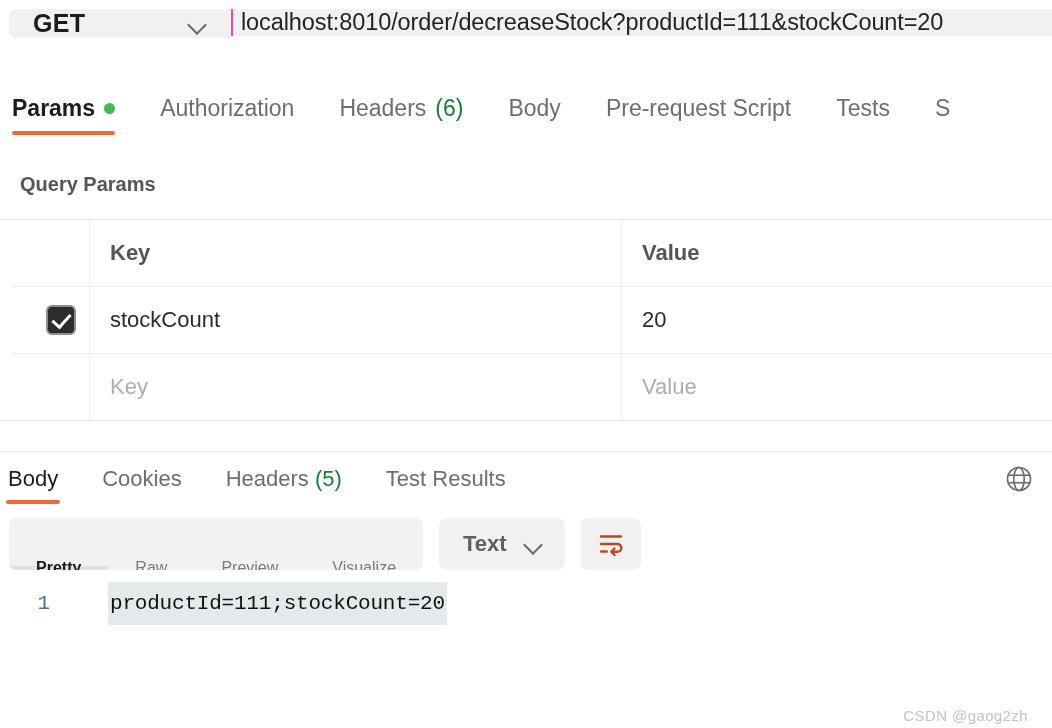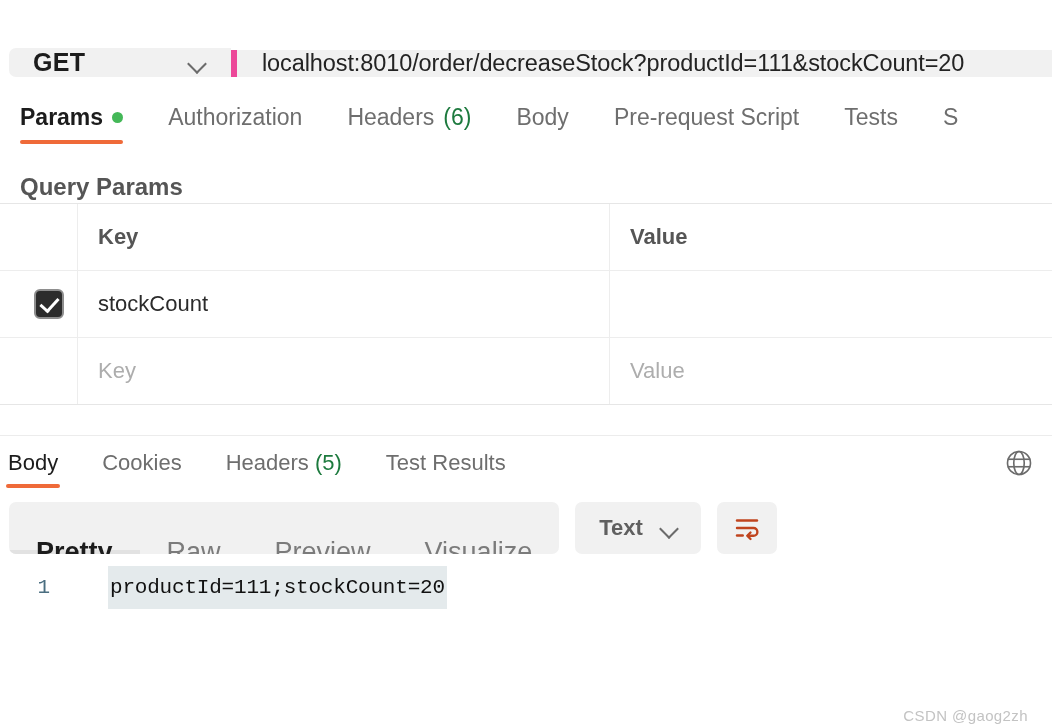--- a/index.html
+++ b/index.html
@@ -12,21 +12,21 @@
     height: 728px;
     font-family: "Liberation Sans", sans-serif;
     color: #2b2b2b;
     overflow: hidden;
     position: relative;
   }
 
   
   .urlbar {
     display: flex;
-    align-items: flex-end;
+    align-items: flex-start;
     height: 68px;
     margin: 9px 0 0 0;
   }
   .method-box {
     width: 222px;
     margin-left: 9px;
     background: #f1f1f1;
     border-radius: 7px 0 0 7px;
     display: flex;
     align-items: center;
@@ -50,39 +50,39 @@
     position: absolute;
     left: 3px; top: 0px;
     width: 12px; height: 12px;
     border-right: 2.4px solid #6b6b6b;
     border-bottom: 2.4px solid #6b6b6b;
     transform: rotate(45deg);
   }
   .url-box {
     flex: 1;
     background: #f1f1f1;
-    border-left: 6px solid #ec4899;
-    display: flex;
-    align-items: center;
-    padding-left: 25px;
+    border-left: 2px solid #ec4899;
+    display: flex;
+    align-items: center;
+    padding-left: 8px;
     box-sizing: border-box;
   }
   .url-text {
     font-size: 23.5px;
     color: #232323;
     white-space: nowrap;
     letter-spacing: -0.1px;
   }
 
   
   .req-tabs {
     display: flex;
-    align-items: center;
+    align-items: flex-start;
     height: 58px;
-    padding-left: 20px;
+    padding-left: 12px;
     margin-top: 18px;
     box-sizing: border-box;
   }
   .rtab {
     position: relative;
     font-size: 23px;
     color: #6e6e6e;
     padding: 0 0 13px 0;
     margin-right: 45px;
     white-space: nowrap;
@@ -104,31 +104,32 @@
   .dot {
     width: 11px; height: 11px;
     border-radius: 50%;
     background: #44b858;
     display: inline-block;
   }
   .count { color: #1d7a3e; font-weight: normal; }
 
   
   .qp-title {
-    font-size: 24px;
+    font-size: 20px;
     font-weight: bold;
     color: #555555;
     padding: 20px 0 0 20px;
   }
 
   
   .ptable {
-    margin-top: 2px;
+    margin-top: 23px;
     border-top: 1.5px solid #e6e6e6;
     border-bottom: 1.5px solid #e6e6e6;
+    padding-left: 12px;
   }
   .prow {
     display: flex;
     height: 66px;
     border-bottom: 1.5px solid #ededed;
   }
   .prow:last-child { border-bottom: none; }
   .pcell-check {
     width: 78px;
     border-right: 1.5px solid #ededed;
@@ -247,21 +248,21 @@
     background: #f1f1f1;
     border-radius: 7px;
     height: 52px;
     align-items: stretch;
     overflow: hidden;
   }
   .seg {
     display: flex;
     align-items: center;
     padding: 0 27px;
-    font-size: 27px;
+    font-size: 16px;
     color: #7b7b7b;
     margin-top: 48px;
   }
   .seg.active {
     background: #e2e2e2;
     color: #1c1c1c;
     font-weight: bold;
   }
   .dropdown {
     display: flex;
@@ -375,20 +376,23 @@
   </div>
 
 
   <div class="prow">
     <div class="pcell-check">
       <span class="checkbox"></span>
     </div>
     <div class="pcell-key">
       <span class="cell-text">stockCount</span>
     </div>
+    <div class="pcell-val">
+      <span class="cell-text">20</span>
+    </div>
   </div>
 
   <div class="prow">
     <div class="pcell-check"></div>
     <div class="pcell-key">
       <span class="cell-ph">Key</span>
     </div>
     <div class="pcell-val">
       <span class="cell-ph">Value</span>
     </div>

